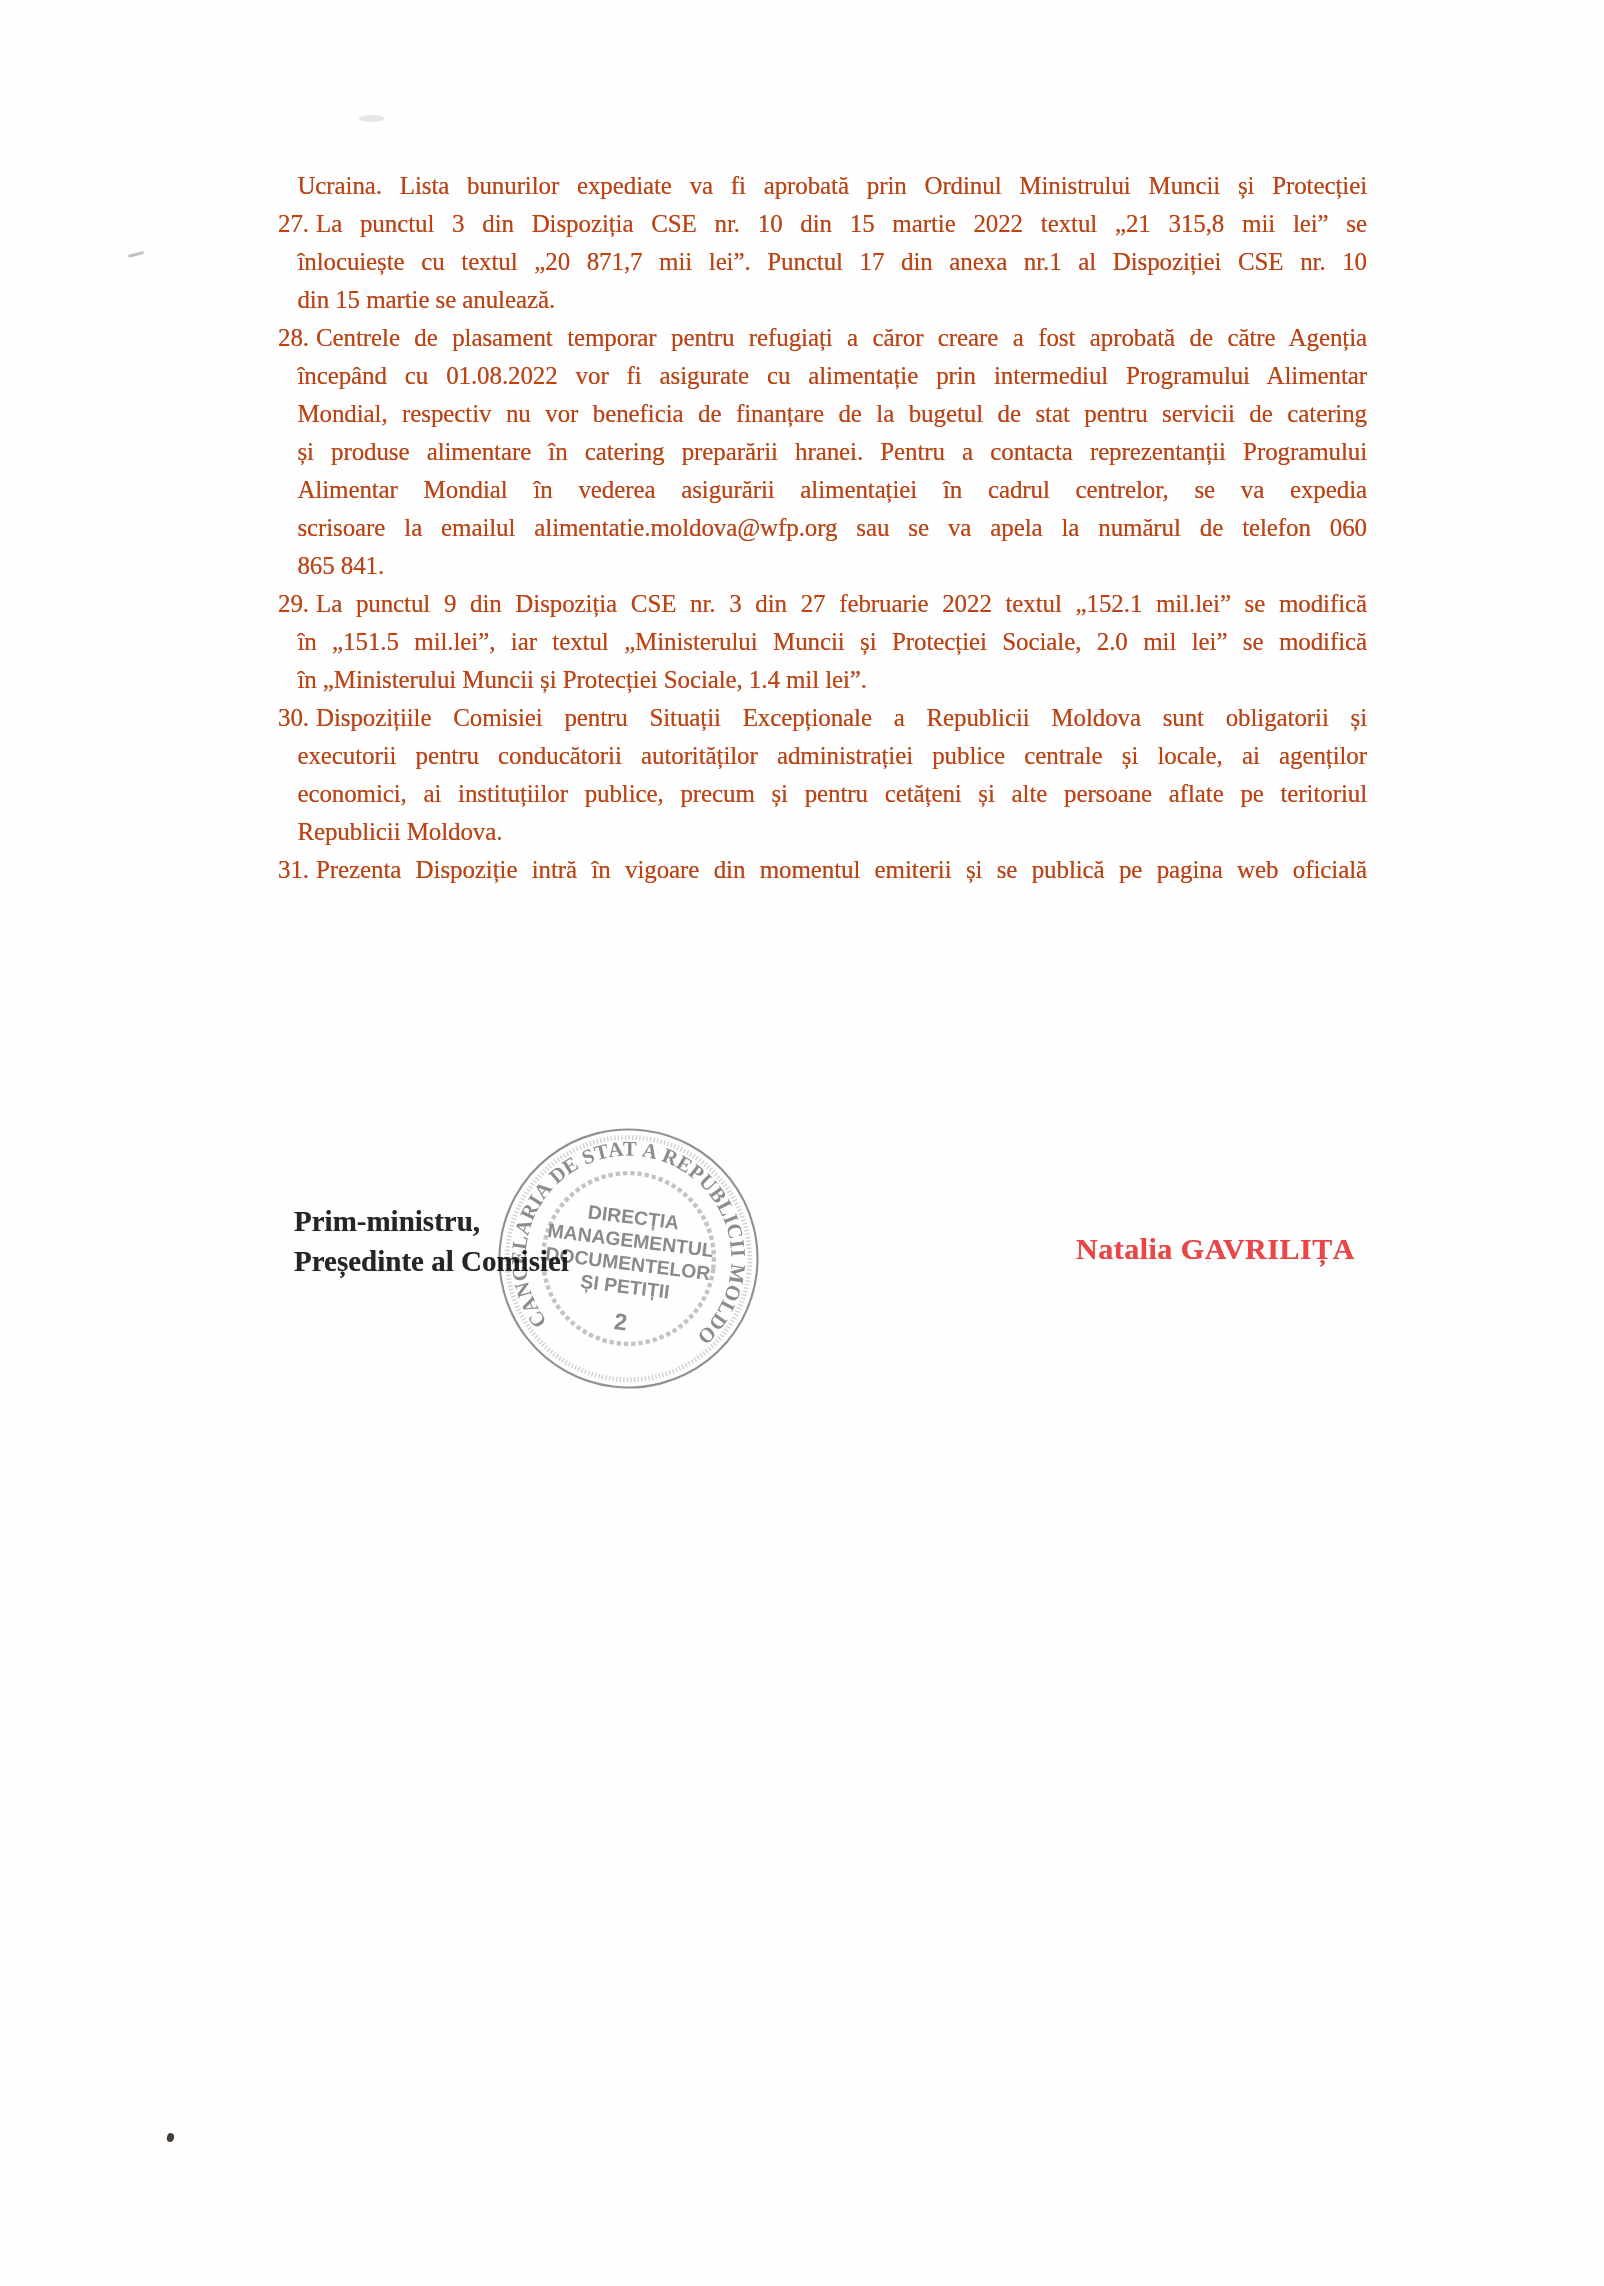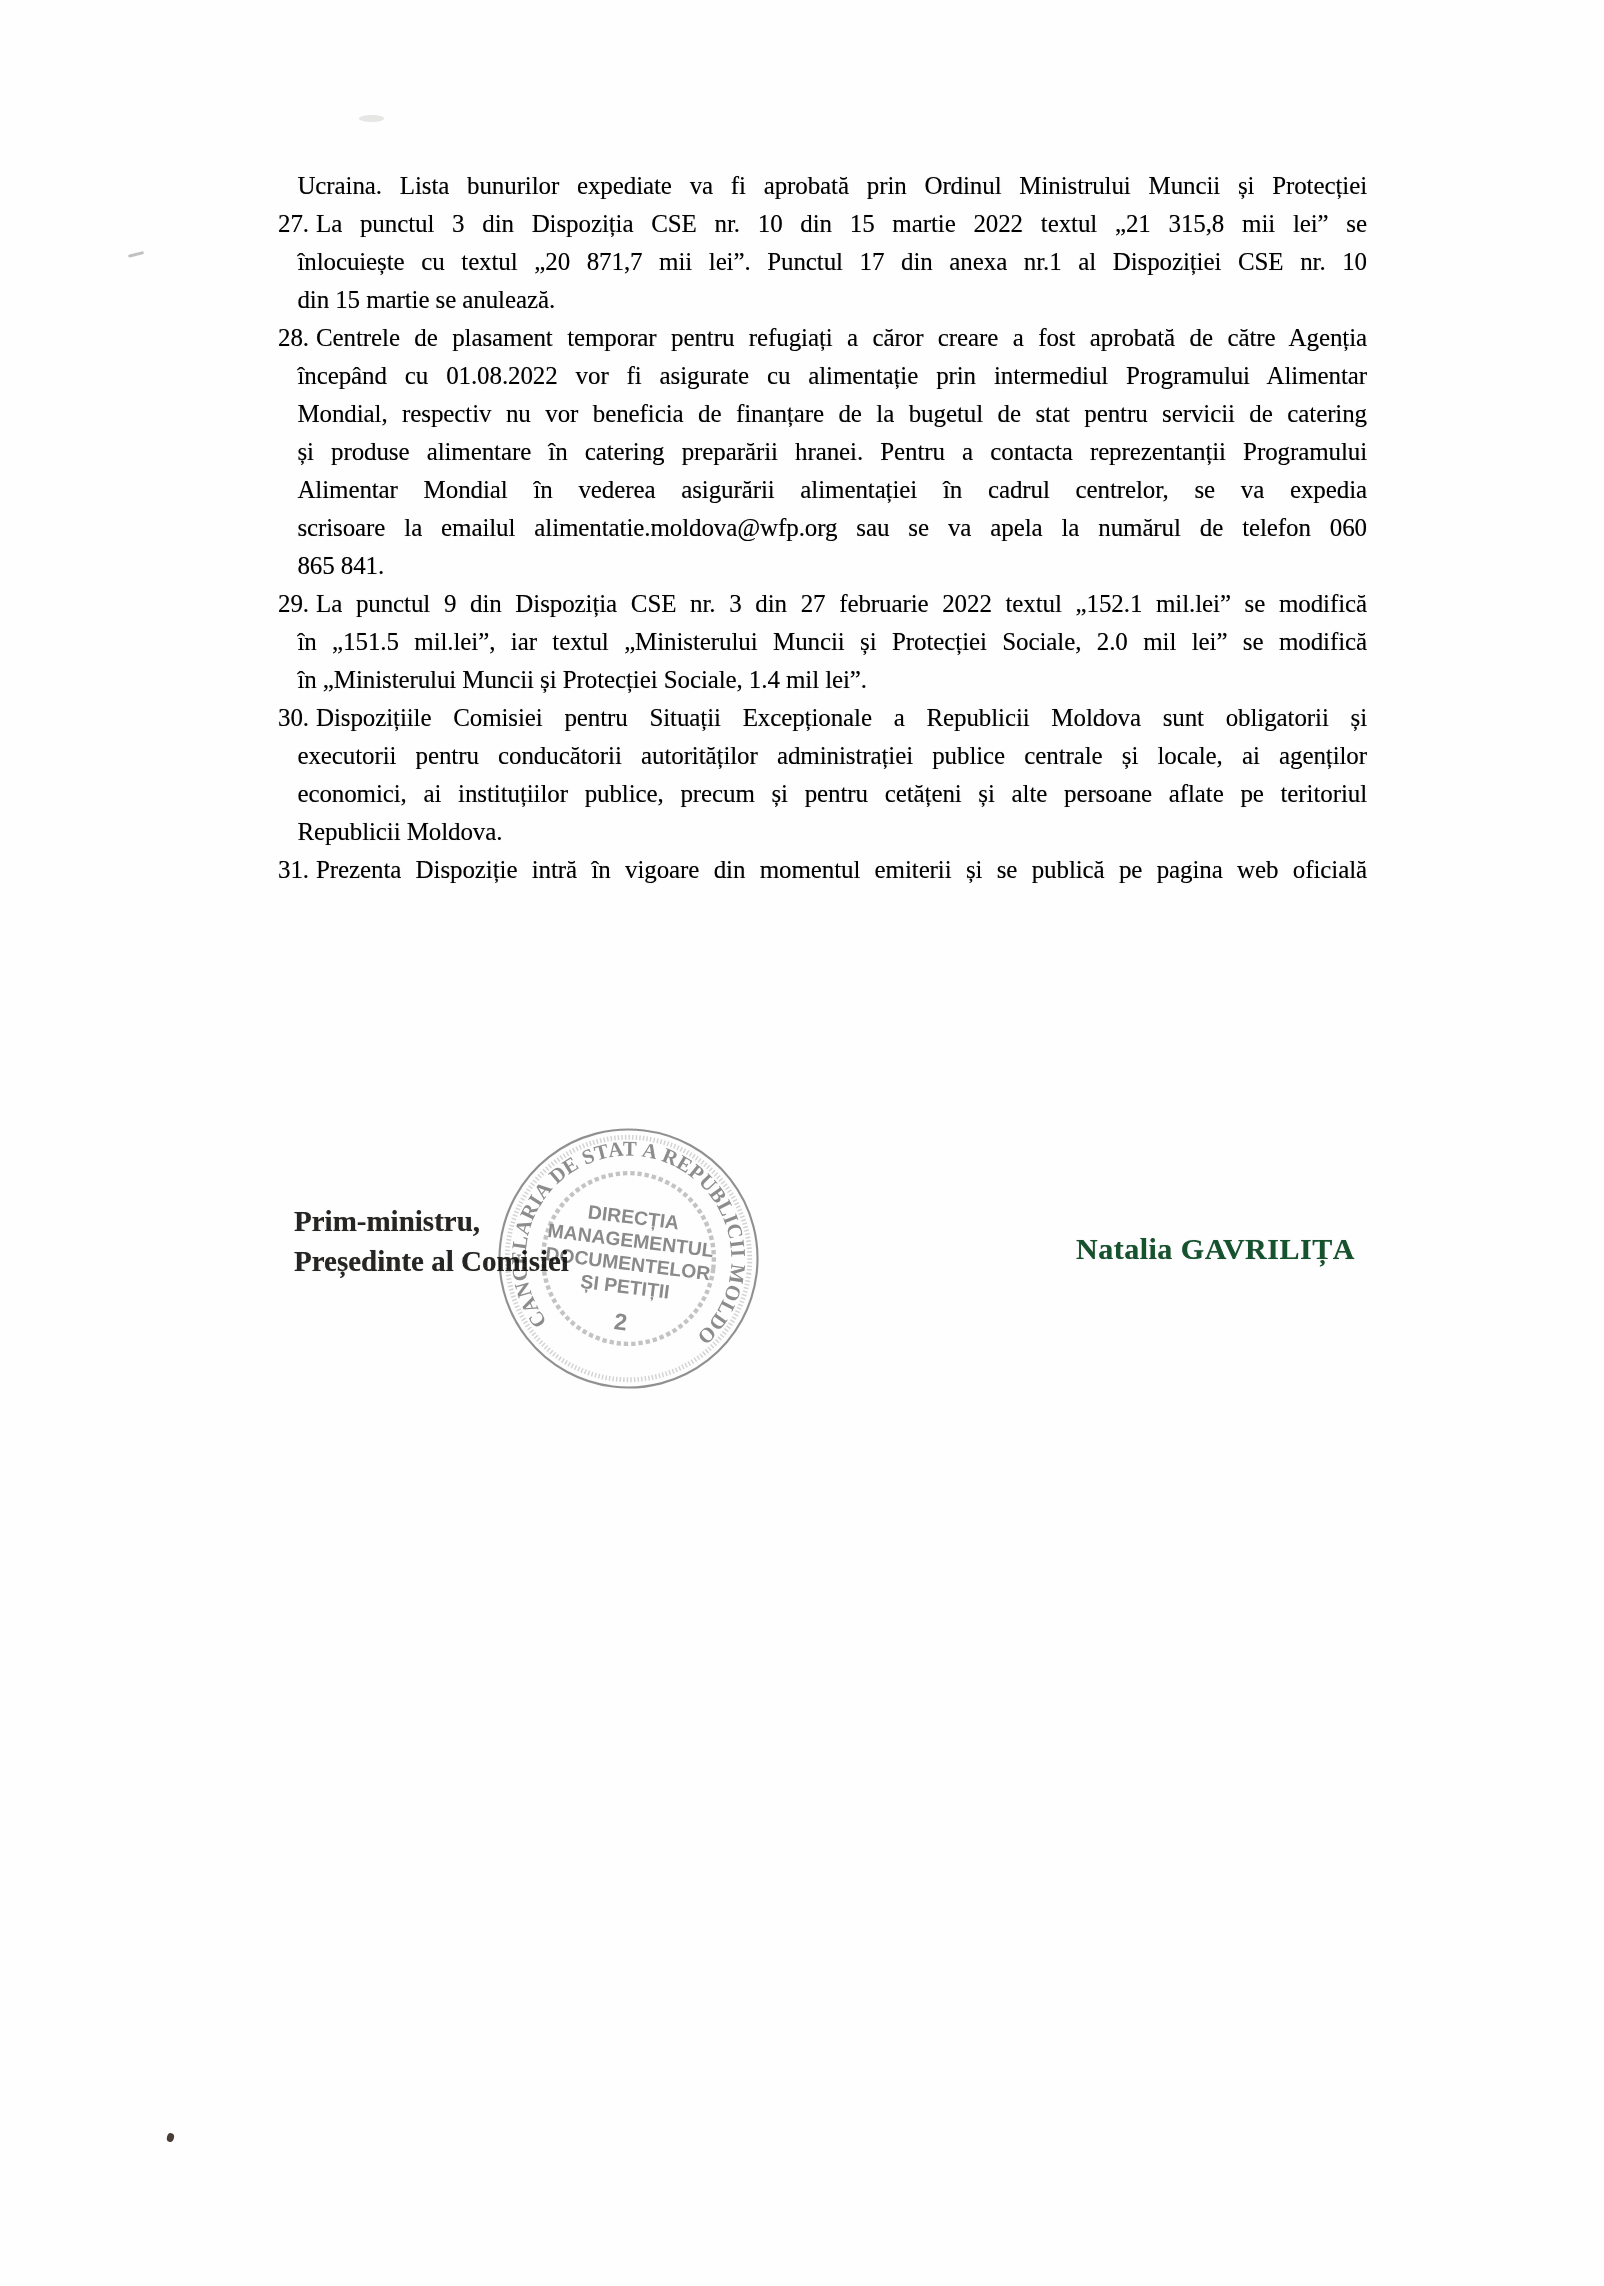--- a/index.html
+++ b/index.html
@@ -6,21 +6,21 @@
   body {
     width:1605px; height:2286px;
     background:#fefefe;
     position:relative;
     font-family:"Liberation Serif", serif;
     overflow:hidden;
   }
   .doc-text {
     position:absolute; left:278px; top:167px; width:1089px;
     font-size:25px; line-height:38px;
-    color:#000000;
+    color:#c2410c;
     letter-spacing:-0.1px;
     text-shadow:0 0 0.7px rgba(70,70,70,0.55);
   }
   .ln {
     white-space:nowrap;
     text-align:justify;
     text-align-last:justify;
     margin-left:19.4px;
     height:38px;
   }
@@ -29,21 +29,21 @@
   .num { display:inline-block; width:38px; }
   .sig-roles {
     position:absolute; left:294px; top:1201px;
     font-weight:bold; font-size:29px; line-height:40px;
     color:#262523;
     text-shadow:0 0 0.7px rgba(40,40,40,0.5);
   }
   .sig-name {
     position:absolute; left:1076px; top:1232px;
     font-weight:bold; font-size:30px;
-    color:#14532d;
+    color:#ef4444;
     letter-spacing:0.5px;
     text-shadow:0 0 0.7px rgba(40,40,40,0.5);
   }
   .stamp {
     position:absolute; left:483px; top:1113px;
     mix-blend-mode:multiply;
     opacity:0.88;
   }
   .speck-dot {
     position:absolute; left:167px; top:2133px;

